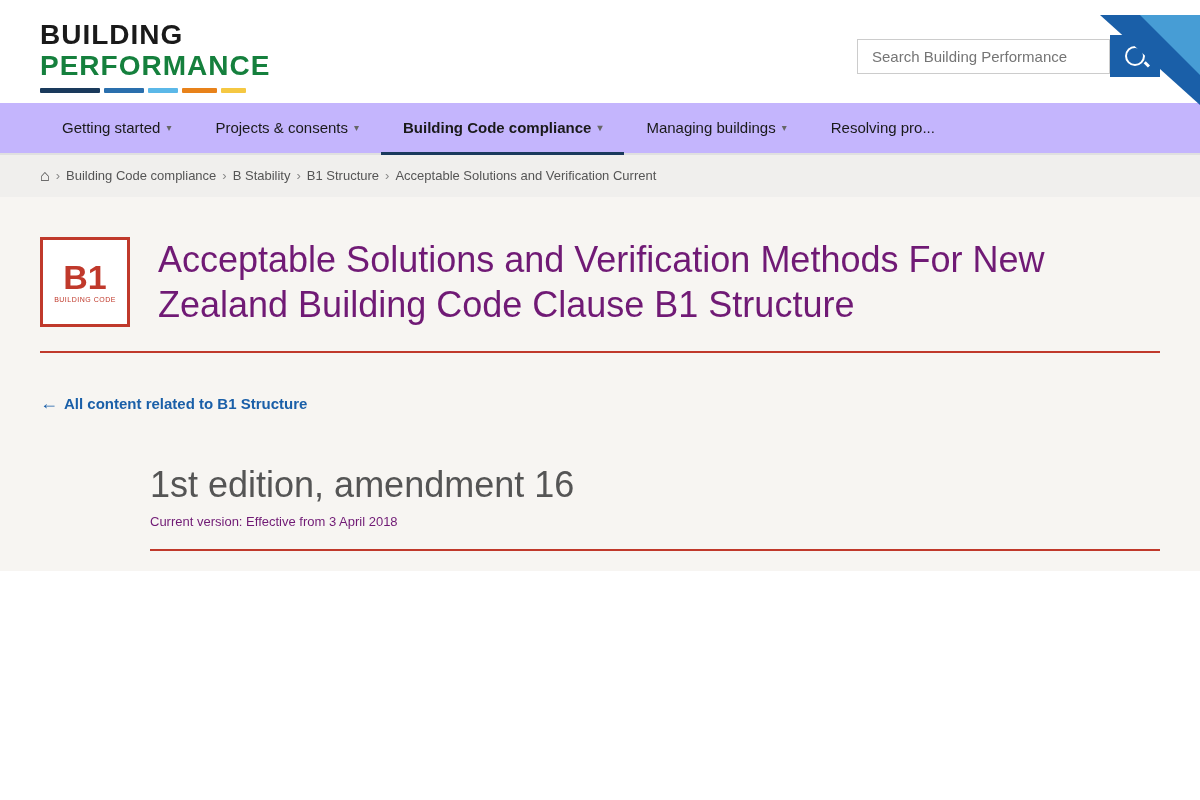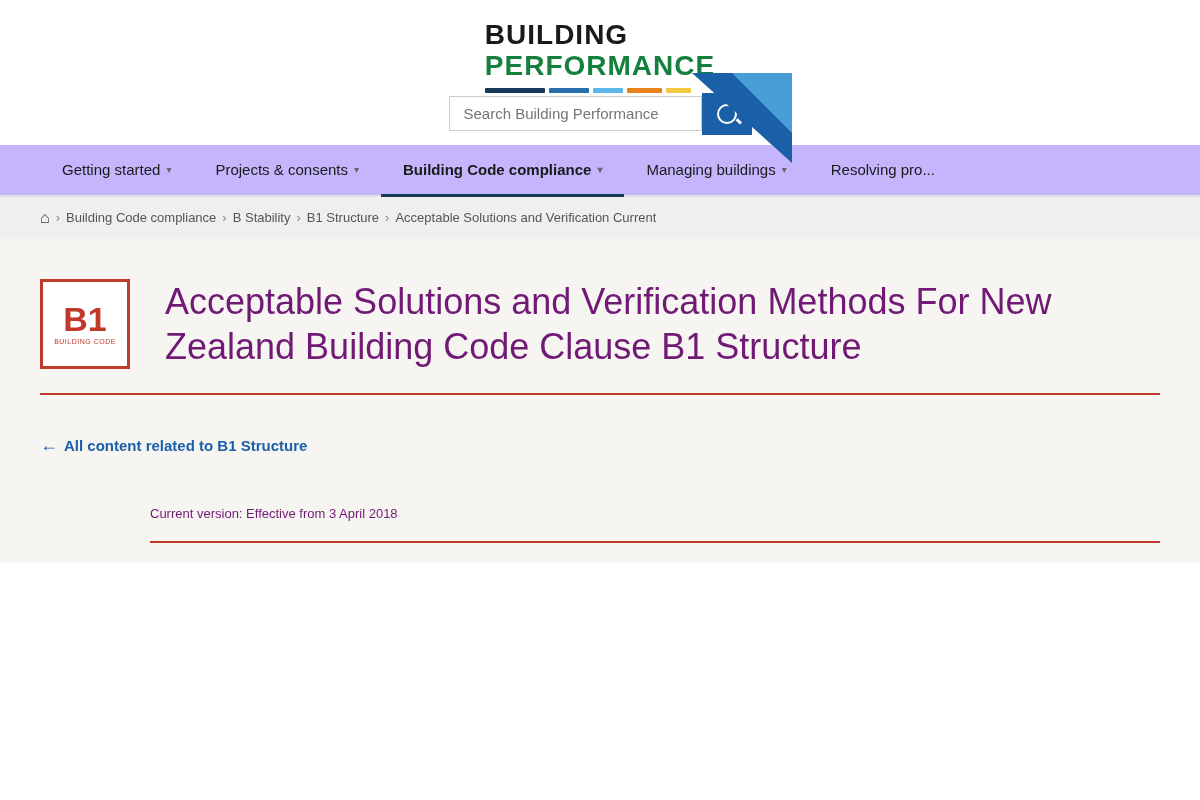--- a/index.html
+++ b/index.html
@@ -6,21 +6,20 @@
     body { font-family: Arial, sans-serif; background: #fff; width: 1200px; overflow-x: hidden; }
 
     
     .header {
       display: flex;
       align-items: center;
       justify-content: space-between;
       padding: 20px 40px 10px 40px;
       background: #fff;
       position: relative;
-      flex-direction: column;
     }
     .logo-area {
       display: flex;
       flex-direction: column;
     }
     .logo-text-building {
       font-size: 28px;
       font-weight: 900;
       color: #1a1a1a;
       line-height: 1.1;
@@ -160,21 +159,21 @@
 
     
     .main {
       background: #f7f5f2;
       padding: 40px 40px 20px 40px;
     }
 
     .page-header {
       display: flex;
       align-items: flex-start;
-      gap: 35px;
+      gap: 28px;
       margin-bottom: 0;
       padding-bottom: 24px;
       border-bottom: 2px solid #c0392b;
     }
 
     
     .b1-badge {
       flex-shrink: 0;
       width: 90px;
       height: 90px;
@@ -322,15 +321,16 @@
 </div>
 
 <div class="back-link-section">
   <a href="#" class="back-link">
     <span class="back-arrow">←</span>
     <span>All content related to B1 Structure</span>
   </a>
 </div>
 
 <div class="edition-section">
+  <div class="edition-title">1st edition, amendment 16</div>
   <div class="edition-subtitle">Current version: Effective from 3 April 2018</div>
   <div class="edition-divider"></div>
 </div>
 
 </body></html>

